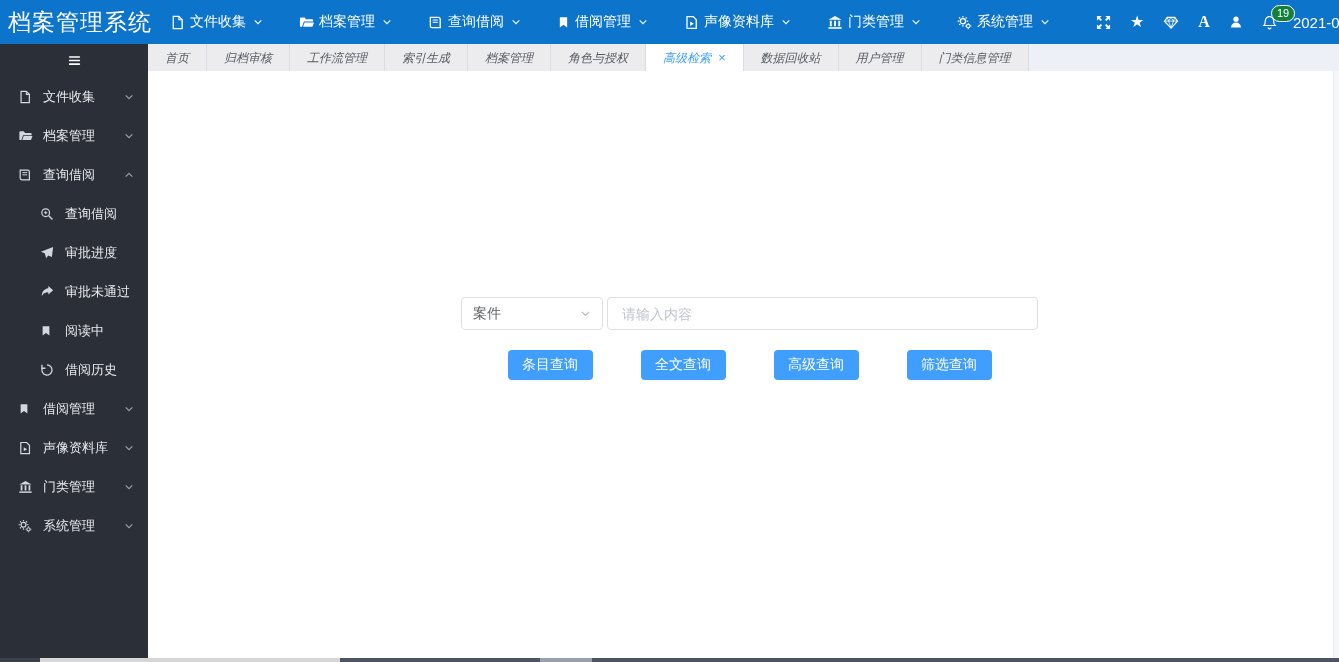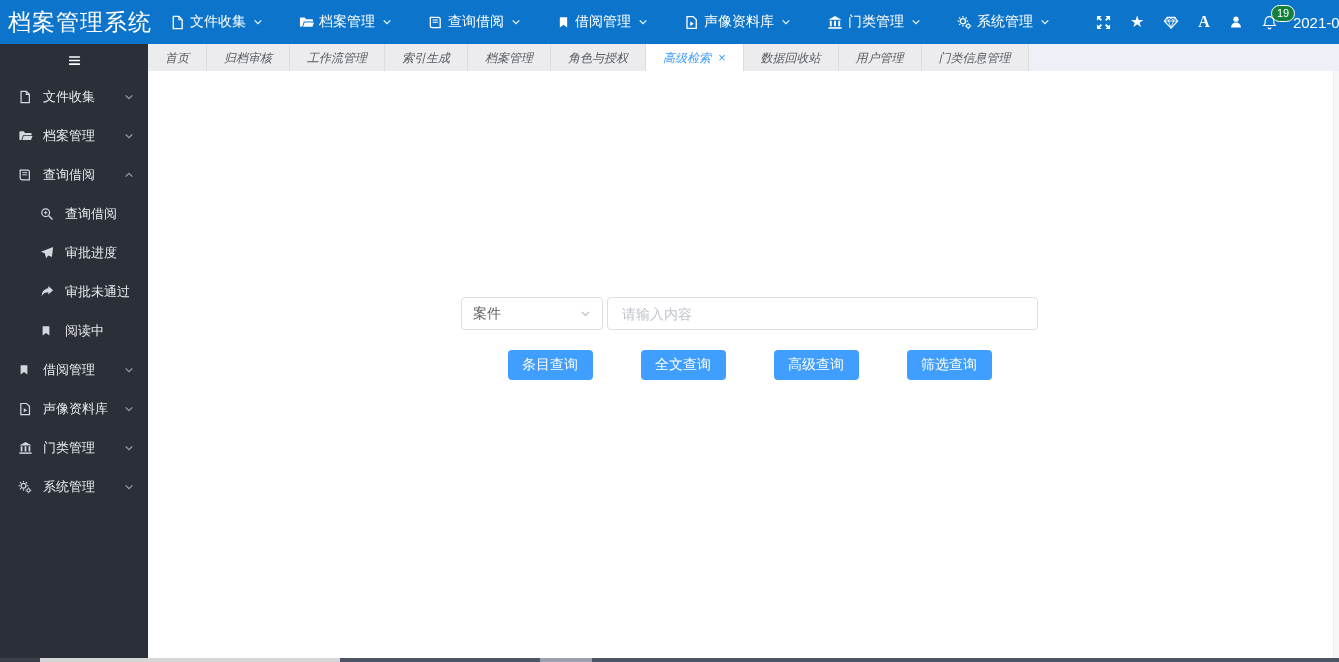--- a/index.html
+++ b/index.html
@@ -360,20 +360,29 @@
     <span>审批未通过</span>
   </div>
   <div class="menu-item sub">
     <span class="icon">
         <svg width="12" height="14" viewBox="0 0 16 16" fill="currentColor">
           <path d="M3.5 1.5h9V14l-4.5-3.2L3.5 14z"></path>
         </svg>
       </span>
     <span>阅读中</span>
   </div>
+  <div class="menu-item sub">
+    <span class="icon">
+        <svg width="14" height="14" viewBox="0 0 16 16">
+          <path d="M8 2.2a5.8 5.8 0 1 1-5.4 3.6" fill="none" stroke="currentColor" stroke-width="1.5"></path>
+          <path d="M2.2 2v4h4" fill="none" stroke="currentColor" stroke-width="1.5"></path>
+        </svg>
+      </span>
+    <span>借阅历史</span>
+  </div>
 
   <div class="menu-item">
     <span class="icon">
         <svg width="12" height="14" viewBox="0 0 16 16" fill="currentColor">
           <path d="M3.5 1.5h9V14l-4.5-3.2L3.5 14z"></path>
         </svg>
       </span>
     <span>借阅管理</span>
     <span class="chev">
         <svg width="10" height="10" viewBox="0 0 12 12">

